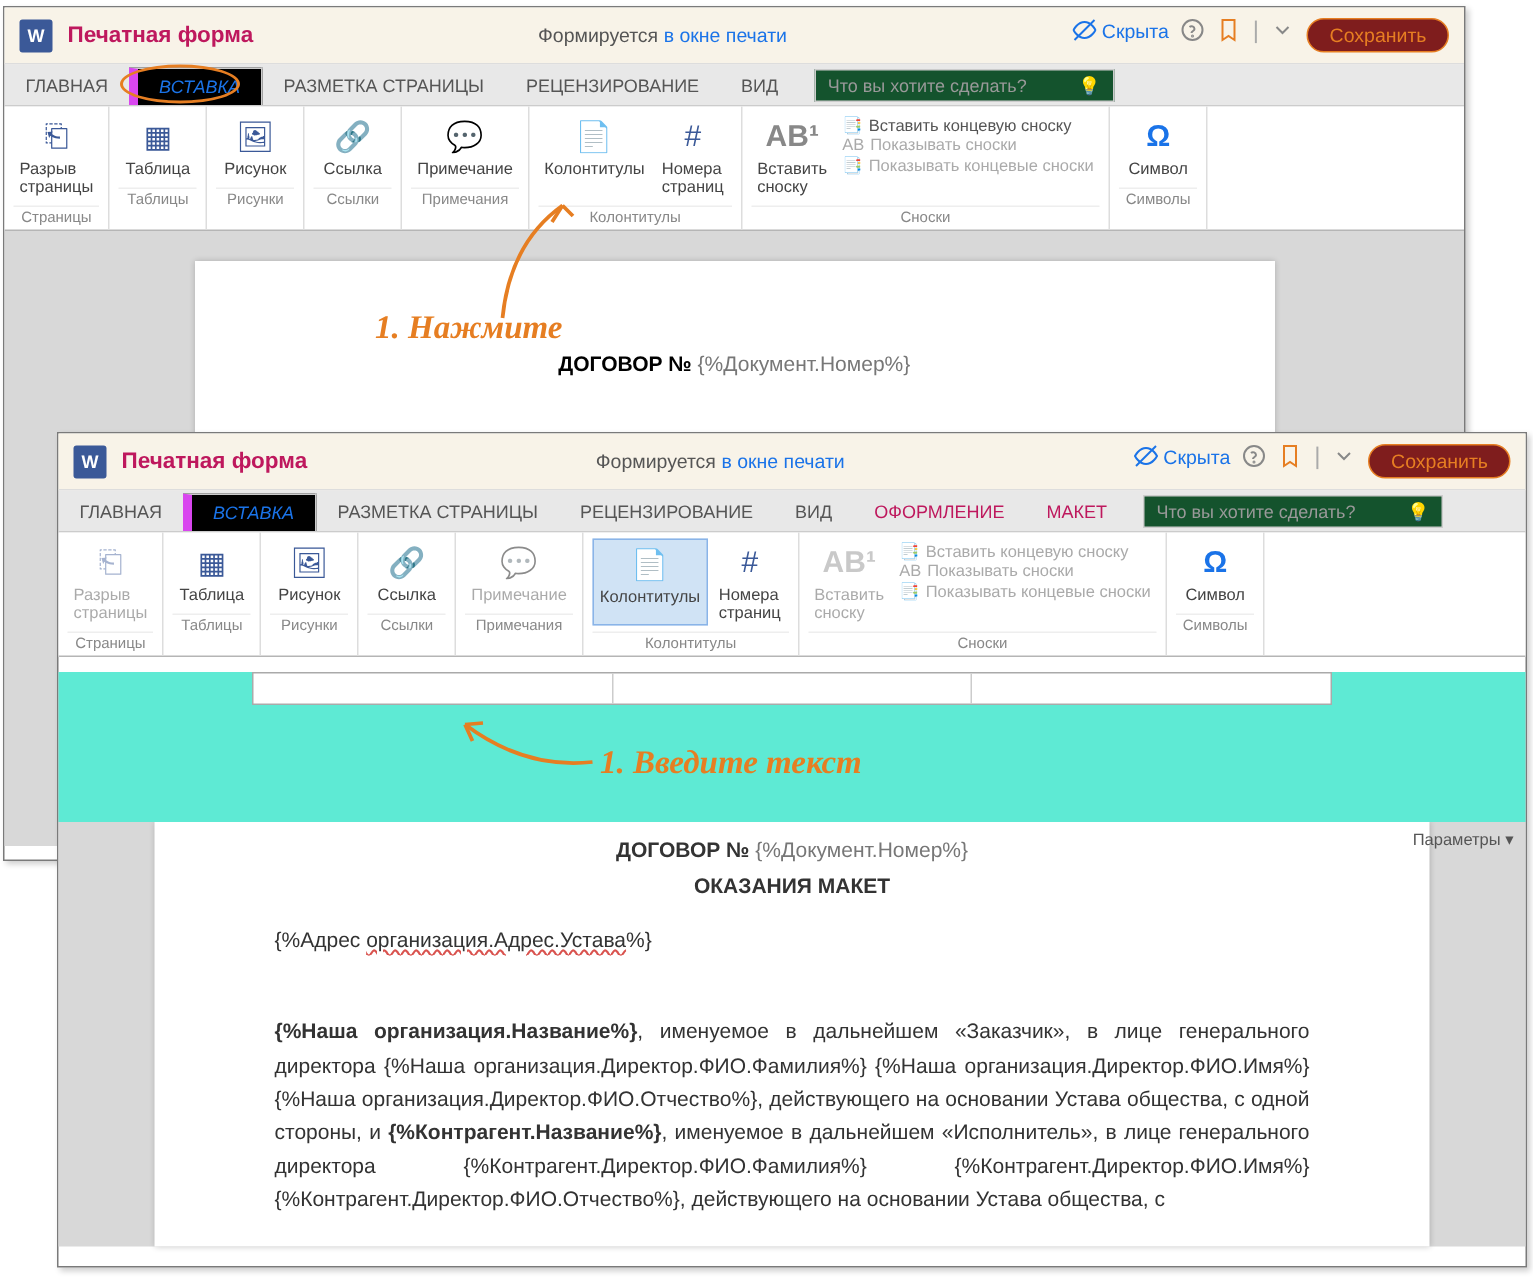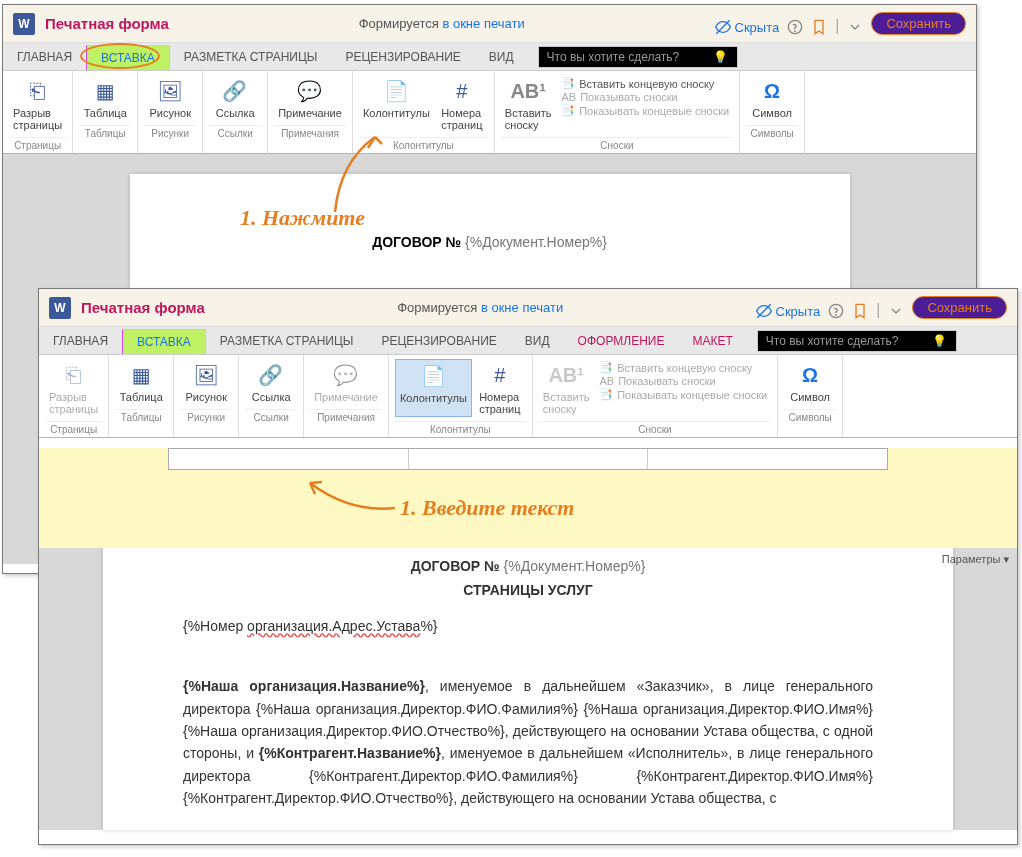--- a/index.html
+++ b/index.html
@@ -7,31 +7,31 @@
 
 .window { border: 1px solid #7a7a7a; background: #fff; position: absolute; box-shadow: 2px 2px 4px rgba(0,0,0,0.2); }
 .win1 { top: 4px; left: 2px; width: 975px; height: 570px; }
 .win2 { top: 288px; left: 38px; width: 980px; height: 557px; }
 
 .titlebar { background: #f8f3e8; border-bottom: 1px solid #ddd; padding: 6px 10px; display: flex; align-items: center; height: 38px; }
 .app-icon { width: 22px; height: 22px; background: #3b5998; border-radius: 2px; display: inline-flex; align-items: center; justify-content: center; color: #fff; font-weight: bold; font-size: 12px; margin-right: 10px; }
 .title { font-weight: bold; font-size: 15px; color: #be185d; }
 .tb-center { margin-left: auto; font-size: 13px; color: #555; }
 .tb-center a { color: #1a73e8; text-decoration: none; }
-.tb-right { margin-left: auto; display: flex; align-items: flex-end; gap: 8px; }
+.tb-right { margin-left: auto; display: flex; align-items: flex-start; gap: 8px; }
 .hidden-btn { color: #1a73e8; font-size: 13px; display: flex; align-items: center; gap: 4px; }
 .icon-sm { width: 16px; height: 16px; display: inline-block; }
-.save-btn { border: 1px solid #e67e22; border-radius: 12px; padding: 3px 14px; font-size: 13px; color: #e67e22; background: #4c1d95; cursor: pointer; }
+.save-btn { border: 1px solid #e67e22; border-radius: 12px; padding: 3px 14px; font-size: 13px; color: #e67e22; background: #7f1d1d; cursor: pointer; }
 .divider { color: #aaa; }
 
 .tabs { background: #e8e8e8; border-bottom: 1px solid #ccc; display: flex; align-items: center; height: 28px; font-size: 12px; }
 .tab { padding: 5px 14px; color: #555; cursor: pointer; text-transform: uppercase; }
-.tab.active { background: #bef264; color: #1a73e8; border-top: 1px solid #ccc; border-left: 1px solid #d946ef; border-right: 1px solid #ccc; margin-bottom: -1px; }
+.tab.active { background: #000000; color: #1a73e8; border-top: 1px solid #ccc; border-left: 6px solid #d946ef; border-right: 1px solid #ccc; margin-bottom: -1px; font-style: italic; }
 .tab.context { color: #be185d; }
-.search-box { margin-left: 10px; border: 1px solid #ccc; padding: 2px 8px; font-size: 12px; color: #999; width: 200px; background: #000000; display: flex; align-items: center; height: 22px; }
+.search-box { margin-left: 10px; border: 1px solid #ccc; padding: 2px 8px; font-size: 12px; color: #999; width: 200px; background: #14532d; display: flex; align-items: center; height: 22px; }
 .bulb { margin-left: auto; color: #f5c518; }
 
 .ribbon { background: #fff; display: flex; border-bottom: 1px solid #b5b5b5; }
 .rgroup { border-right: 1px solid #ddd; padding: 4px 6px 2px; display: flex; flex-direction: column; align-items: center; }
 .rgroup-items { display: flex; gap: 2px; }
 .ritem { display: flex; flex-direction: column; align-items: center; padding: 2px 4px; cursor: pointer; min-width: 52px; }
 .ritem.highlight { background: #d0e3f5; border: 1px solid #8ab4e8; }
 .ritem.disabled { opacity: 0.45; }
 .ricon { width: 28px; height: 28px; display: flex; align-items: center; justify-content: center; font-size: 20px; color: #3b5998; margin-bottom: 2px; }
 .rlabel { font-size: 11px; color: #444; line-height: 1.1; }
@@ -212,21 +212,21 @@
     </div>
   </div>
 </div>
 
 <div class="circle-tab" style="top:43px; left:80px;"></div>
 
 <svg class="arrow" style="top:132px; left:320px;" width="80" height="90">
   <path d="M55 5 Q 20 30 15 80" stroke="#e67e22" stroke-width="2.5" fill="none"></path>
   <path d="M55 5 L48 16 M55 5 L62 12" stroke="#e67e22" stroke-width="2.5" fill="none"></path>
 </svg>
-<div class="anno" style="top:205px; left:240px;">1. Нажмите</div>
+<div class="anno" style="top:205px; left:250px;">1. Нажмите</div>
 
 <div class="window win2">
   <div class="titlebar">
     <span class="app-icon">W</span>
     <span class="title">Печатная форма</span>
     <span class="tb-center">
       <span>Формируется</span>
       <a href="#">в окне печати</a>
     </span>
     <div class="tb-right">
@@ -353,34 +353,34 @@
       <div class="rgroup-items">
         <div class="ritem">
           <div class="ricon" style="color:#1a73e8;font-weight:bold;">Ω</div>
           <div class="rlabel">Символ</div>
         </div>
       </div>
       <div class="rgroup-label">Символы</div>
     </div>
   </div>
 
-  <div style="background:#fef9c3; position:relative; height:100px;">
+  <div style="background:#5eead4; position:relative; height:100px;">
     <div class="header-edit">
       <div></div>
       <div></div>
       <div></div>
     </div>
     <div class="params"><span>Параметры</span> ▾</div>
   </div>
 
   <div class="doc2">
     <div class="page2">
       <div class="t1"><span style="font-weight:bold;color:#333;">ДОГОВОР №</span> <span>{%Документ.Номер%}</span></div>
-      <div class="t2">СТРАНИЦЫ УСЛУГ</div>
-      <div class="city"><span>{%Номер </span><span class="underline-wavy">организация.Адрес.Устава</span><span>%}</span></div>
+      <div class="t2">ОКАЗАНИЯ МАКЕТ</div>
+      <div class="city"><span>{%Адрес </span><span class="underline-wavy">организация.Адрес.Устава</span><span>%}</span></div>
       <div style="line-height:1.6;">
         <b>{%Наша организация.Название%}</b>, именуемое в дальнейшем «Заказчик», в лице генерального директора {%Наша организация.Директор.ФИО.Фамилия%} {%Наша организация.Директор.ФИО.Имя%} {%Наша организация.Директор.ФИО.Отчество%}, действующего на основании Устава общества, с одной стороны, и <b>{%Контрагент.Название%}</b>, именуемое в дальнейшем «Исполнитель», в лице генерального директора {%Контрагент.Директор.ФИО.Фамилия%} {%Контрагент.Директор.ФИО.Имя%} {%Контрагент.Директор.ФИО.Отчество%}, действующего на основании Устава общества, с
       </div>
     </div>
   </div>
 </div>
 
 <svg class="arrow" style="top:478px; left:300px;" width="100" height="40">
   <path d="M10 5 Q 50 35 95 30" stroke="#e67e22" stroke-width="2.5" fill="none"></path>
   <path d="M10 5 L22 4 M10 5 L15 16" stroke="#e67e22" stroke-width="2.5" fill="none"></path>

